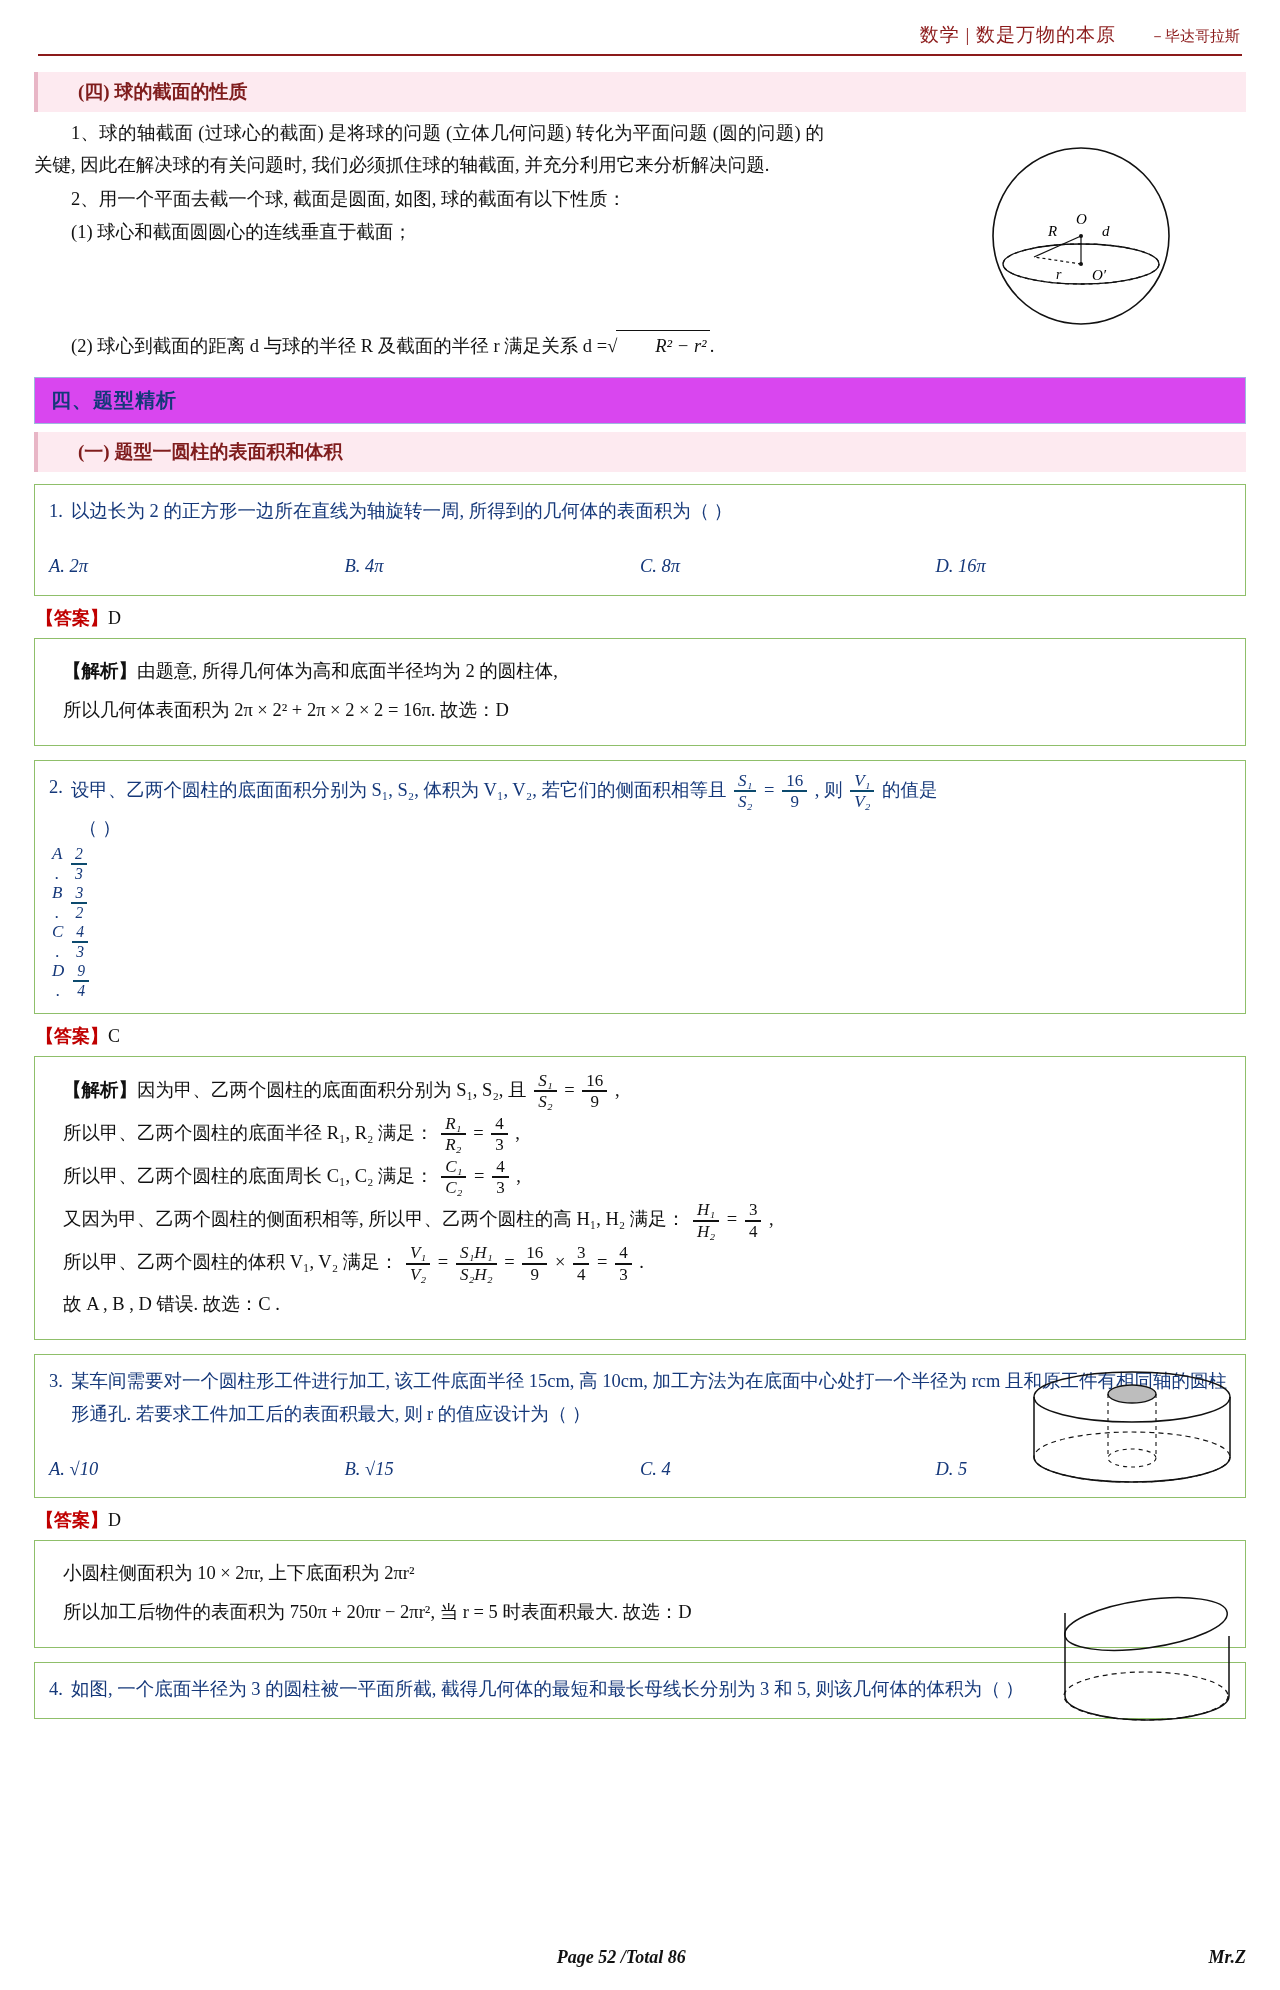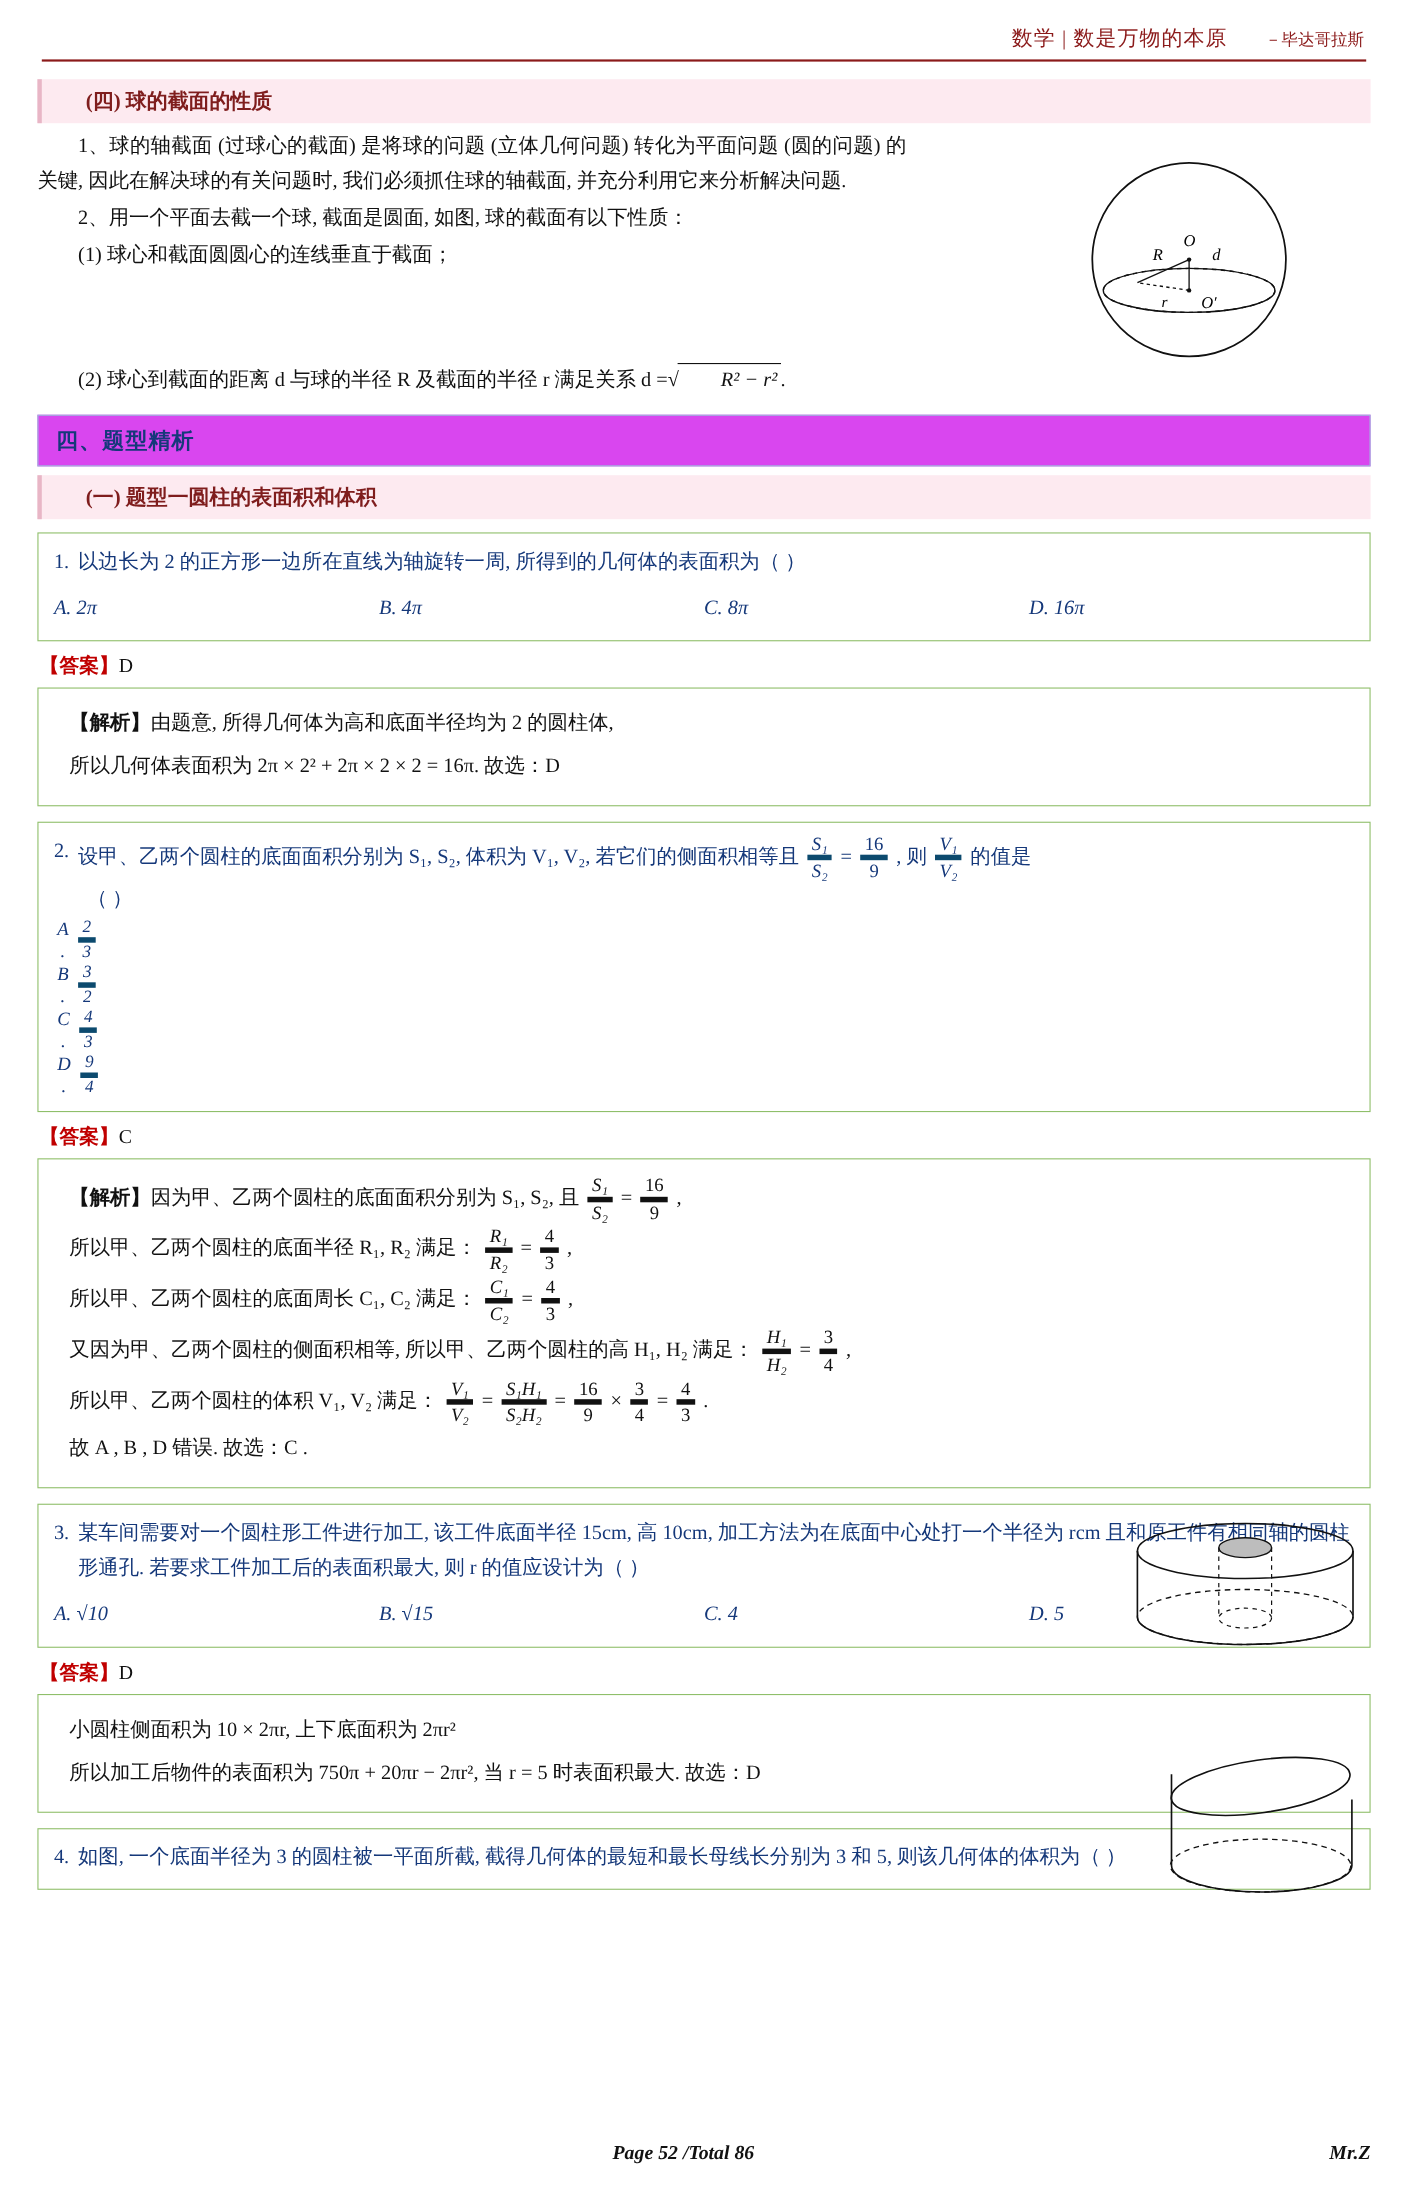--- a/index.html
+++ b/index.html
@@ -97,21 +97,21 @@
     position: relative;
   }
   .qbox .qline {
     display: flex;
     gap: 8px;
   }
   .qnum { flex: 0 0 auto; }
   .qtext { flex: 1 1 auto; }
   .options {
     display: flex;
-    margin-top: 10px;
+    margin-top: 23px;
     font-style: italic;
   }
   .options > div { width: 25%; }
   .options.frac > div { display: flex; align-items: center; gap: 6px; }
 
   .answer {
     font-size: 18px;
     margin: 10px 0 4px 2px;
     color: #111;
   }
@@ -132,21 +132,21 @@
   .it { font-style: italic; font-family: "Liberation Serif", serif; }
   .frac {
     display: inline-flex;
     flex-direction: column;
     vertical-align: middle;
     text-align: center;
     line-height: 1.15;
     margin: 0 3px;
     font-size: 0.92em;
   }
-  .frac .num { border-bottom: 5px solid #0c4a6e; padding: 0 4px; }
+  .frac .num { border-bottom: 2px solid #0c4a6e; padding: 0 4px; }
   .frac .den { padding: 0 4px; }
   .solution .frac .num { border-bottom-color: #111; }
   .sqrt {
     display: inline-block;
     border-top: 1px solid currentColor;
     padding: 0 3px 0 2px;
     margin-left: -1px;
   }
 
   

